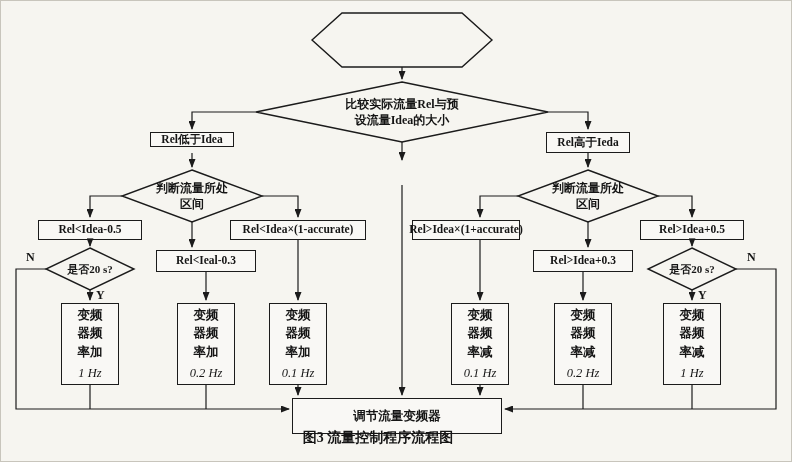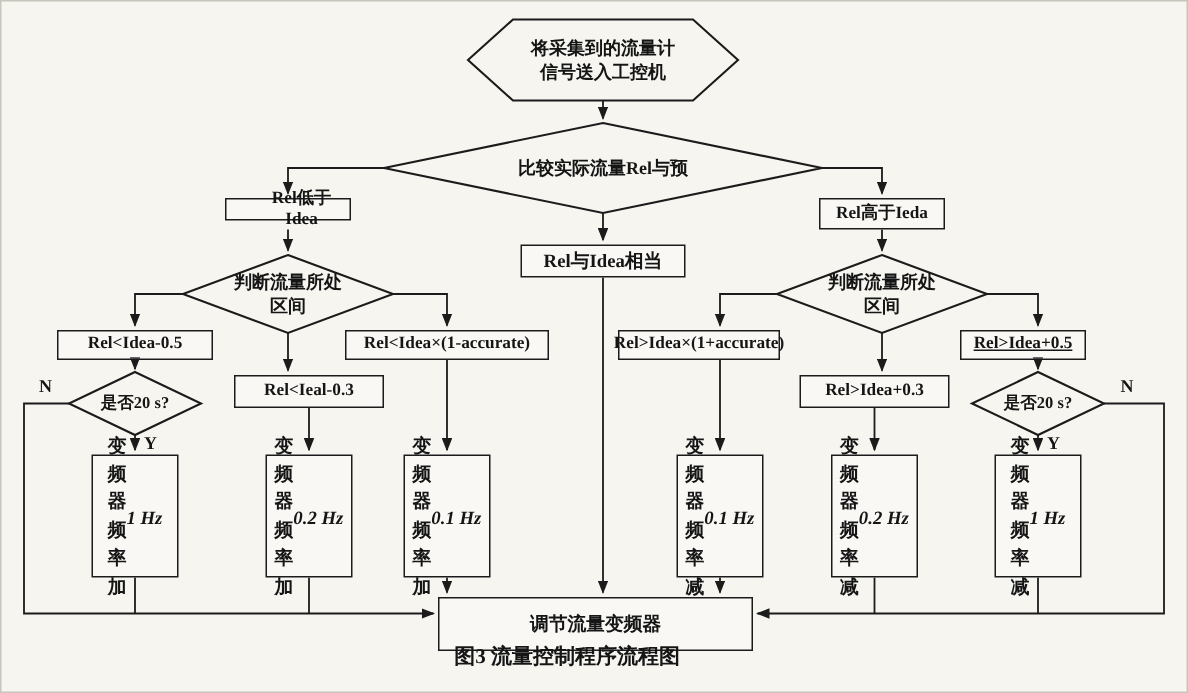--- a/index.html
+++ b/index.html
@@ -16,22 +16,22 @@
     border:1.4px solid #1b1b1b;background:rgba(255,255,255,0.35);
     display:flex;align-items:center;justify-content:center;text-align:center;
     font-size:11.5px;font-weight:600;line-height:1.15;padding:1px 2px;
   }
   .dtext{
     display:flex;flex-direction:column;align-items:center;justify-content:center;
     text-align:center;font-size:12px;font-weight:600;line-height:1.35;
     pointer-events:none;
   }
   .dtext.small{font-size:11px;}
-  .proc{font-size:12.5px;line-height:1.5;padding:2px 11px;}
-  .proc .proc-amount{font-style:italic;font-weight:700;margin-top:2px;white-space:nowrap;}
+  .proc{flex-direction:column;font-size:12.5px;line-height:1.5;padding:2px 11px;}
+  .proc .proc-amount{font-style:italic;font-weight:400;margin-top:2px;white-space:nowrap;}
   .proc .proc-label{word-break:break-all;}
   .wide{font-size:12.5px;}
   .blabel{font-size:12px;font-weight:700;}
   .caption{
     left:0;top:429px;width:792px;text-align:center;
     font-size:14px;font-weight:700;transform:translateX(-18px);
   }
 </style>
 </head>
 <body>
@@ -80,57 +80,53 @@
       <polyline points="480,385 480,395" marker-end="url(#arw)"></polyline>
       <polyline points="46,269 16,269 16,409 289,409" marker-end="url(#arw)"></polyline>
       <polyline points="736,269 776,269 776,409 505,409" marker-end="url(#arw)"></polyline>
       <polyline points="90,385 90,409"></polyline>
       <polyline points="206,385 206,409"></polyline>
       <polyline points="583,385 583,409"></polyline>
       <polyline points="692,385 692,409"></polyline>
     </g>
   </svg>
 
-  <div class="dtext" style="left:312px;top:14px;width:180px;height:52px;">
-    <div>将采集到的流量计</div>
-    <div>信号送入工控机</div>
-  </div>
 
   <div class="dtext" style="left:295px;top:88px;width:214px;height:48px;">
     <div>比较实际流量Rel与预</div>
+    <div>设流量Idea的大小</div>
   </div>
 
   <div class="dtext" style="left:130px;top:177px;width:124px;height:38px;">
     <div>判断流量所处</div>
     <div>区间</div>
   </div>
 
   <div class="dtext" style="left:526px;top:177px;width:124px;height:38px;">
     <div>判断流量所处</div>
     <div>区间</div>
   </div>
 
   <div class="dtext small" style="left:48px;top:259px;width:84px;height:20px;">
     <div>是否20 s?</div>
   </div>
 
   <div class="dtext small" style="left:650px;top:259px;width:84px;height:20px;">
     <div>是否20 s?</div>
   </div>
 
-  <div class="node" style="left:150px;top:132px;width:84px;height:15px;padding-left:20px;">Rel低于Idea</div>
-  <div class="node wide" style="left:347px;top:163px;width:110px;height:22px;">Rel与Idea相当</div>
+  <div class="node" style="left:150px;top:132px;width:84px;height:15px;">Rel低于Idea</div>
   <div class="node" style="left:546px;top:132px;width:84px;height:21px;">Rel高于Ieda</div>
 
   <div class="node" style="left:38px;top:220px;width:104px;height:20px;">Rel&lt;Idea-0.5</div>
   <div class="node" style="left:156px;top:250px;width:100px;height:22px;">Rel&lt;Ieal-0.3</div>
   <div class="node" style="left:230px;top:220px;width:136px;height:20px;text-align:center;">Rel&lt;Idea×(1-accurate)</div>
   <div class="node" style="left:412px;top:220px;width:108px;height:20px;">Rel&gt;Idea×(1+accurate)</div>
   <div class="node" style="left:533px;top:250px;width:100px;height:22px;">Rel&gt;Idea+0.3</div>
-  <div class="node" style="left:640px;top:220px;width:84px;height:20px;text-decoration:underline;">Rel&gt;Idea+0.5</div>
+  <div class="node" style="left:640px;top:220px;width:104px;height:20px;">Rel&gt;Idea+0.5</div>
 
   <div class="node proc" style="left:61px;top:303px;width:58px;height:82px;">
     <div class="proc-label">变频器频率加</div>
     <div class="proc-amount">1 Hz</div>
   </div>
   <div class="node proc" style="left:177px;top:303px;width:58px;height:82px;">
     <div class="proc-label">变频器频率加</div>
     <div class="proc-amount">0.2 Hz</div>
   </div>
   <div class="node proc" style="left:269px;top:303px;width:58px;height:82px;">

